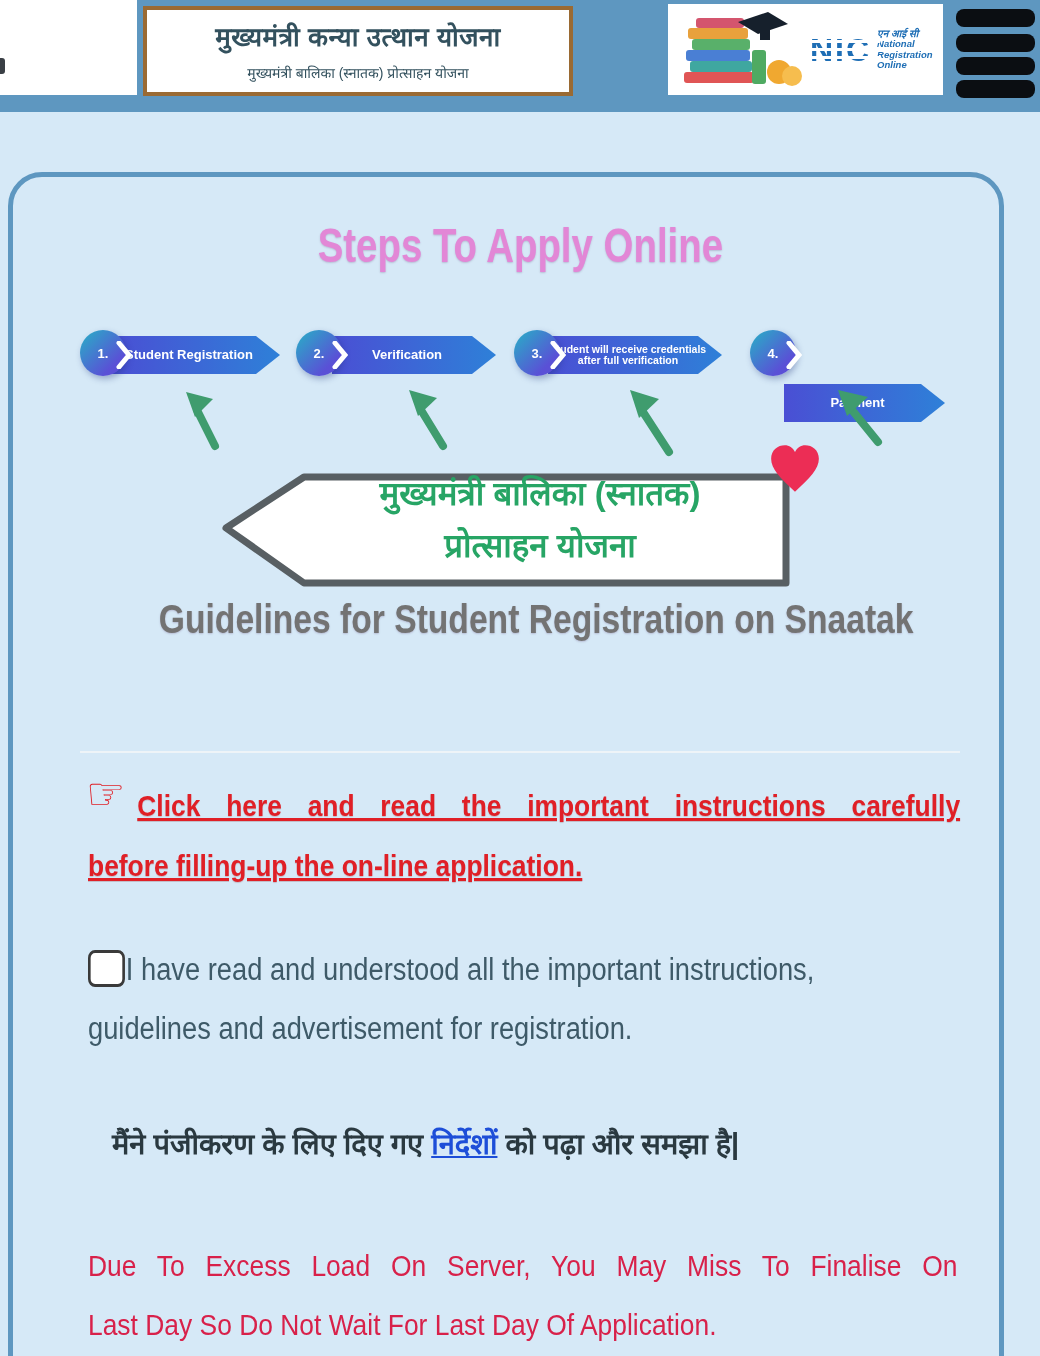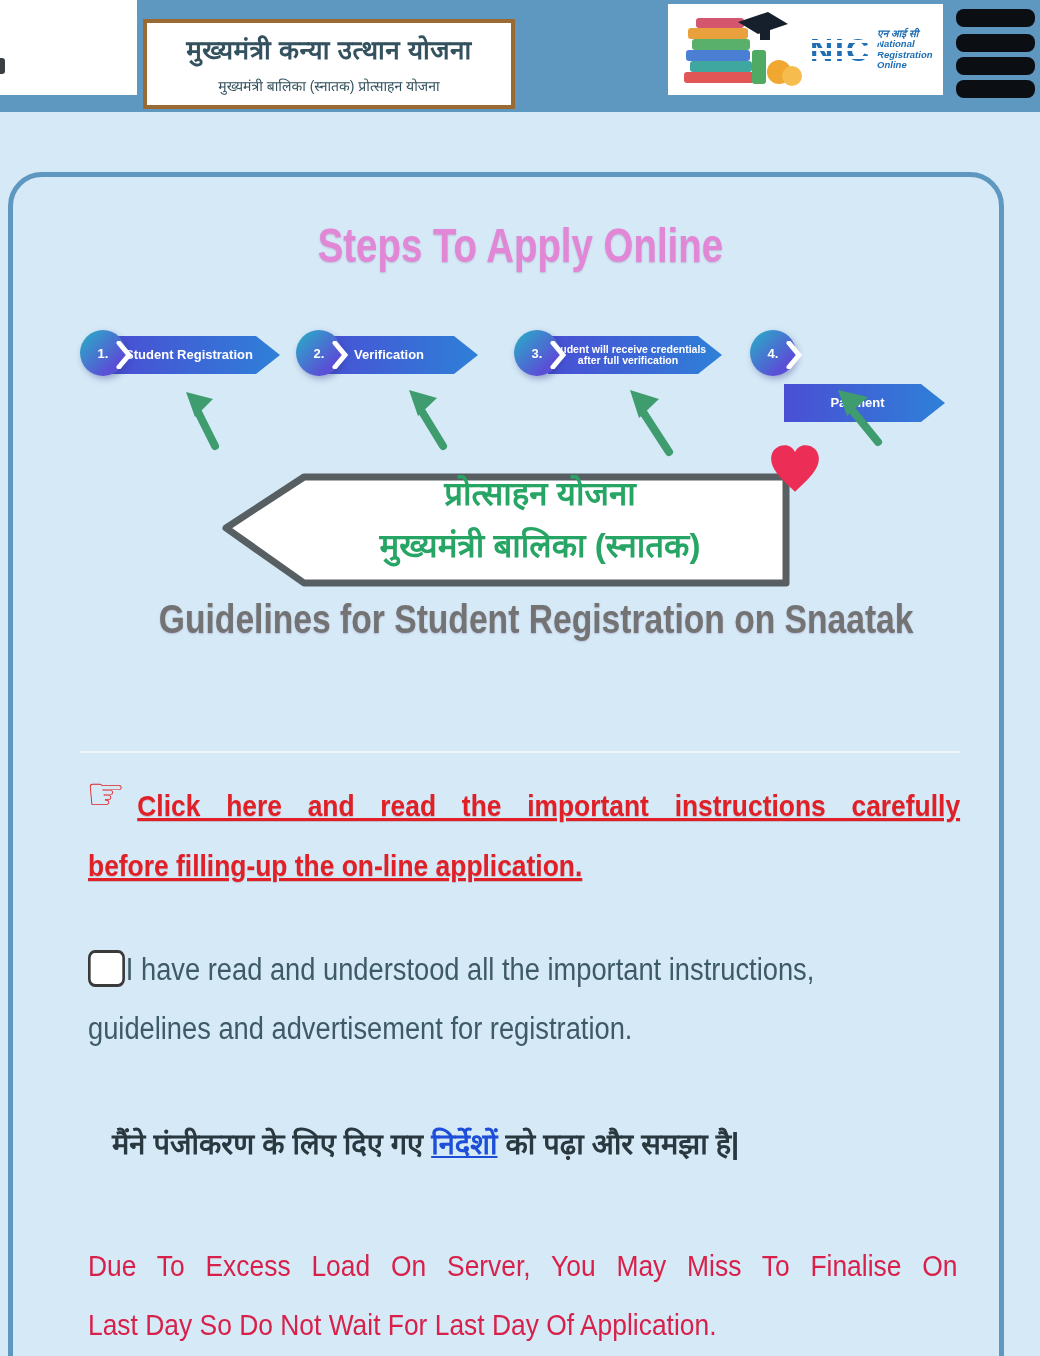--- a/index.html
+++ b/index.html
@@ -8,21 +8,21 @@
     background:#d6e9f7;
     font-family:"Liberation Sans","DejaVu Sans",sans-serif;
   }
   .abs{position:absolute;}
 
   
   .header-band{left:0;top:0;width:1040px;height:112px;background:#5e97c0;}
   .left-notch{left:0;top:0;width:137px;height:95px;background:#ffffff;}
   .edge-artifact{left:0;top:58px;width:5px;height:16px;background:#3a3f45;border-radius:0 3px 3px 0;}
   .title-box{
-    left:143px;top:19px;width:372px;height:90px;background:#ffffff;
+    left:143px;top:6px;width:430px;height:90px;background:#ffffff;
     border:4px solid #9a6a33;box-sizing:border-box;
     display:flex;flex-direction:column;align-items:center;justify-content:center;
     color:#33515e;text-align:center;
   }
   .title-main{font-size:26px;font-weight:700;letter-spacing:.5px;line-height:32px;}
   .title-sub{font-size:14px;font-weight:500;margin-top:10px;}
   .logo-box{
     left:668px;top:4px;width:275px;height:91px;background:#ffffff;
     display:flex;align-items:center;
   }
@@ -195,21 +195,21 @@
 <div class="abs step-banner" style="left:112px;width:168px;">
   <span class="banner-label">Student Registration</span>
 </div>
 
 <div class="abs step-circle" style="left:296px;">
   <span>2.</span>
 </div>
 <svg class="abs chevron-gap" style="left:332px;" width="16" height="28" viewBox="0 0 16 28">
     <path d="M3 2 L13 14 L3 26" stroke="#ffffff" stroke-width="5" fill="none" stroke-linecap="round"></path>
   </svg>
-<div class="abs step-banner" style="left:314px;width:164px;justify-content:center;">
+<div class="abs step-banner" style="left:332px;width:164px;justify-content:center;">
   <span class="banner-label">Verification</span>
 </div>
 
 <div class="abs step-circle" style="left:514px;">
   <span>3.</span>
 </div>
 <svg class="abs chevron-gap" style="left:550px;" width="16" height="28" viewBox="0 0 16 28">
     <path d="M3 2 L13 14 L3 26" stroke="#ffffff" stroke-width="5" fill="none" stroke-linecap="round"></path>
   </svg>
 <div class="abs step-banner" style="left:548px;width:174px;">
@@ -240,22 +240,22 @@
   </svg>
 <svg class="abs up-arrow" style="left:832px;top:388px;" width="56" height="60" viewBox="0 0 56 60">
     <path d="M46 54 L20 22" stroke="#3f9c6e" stroke-width="8" stroke-linecap="round"></path>
     <polygon points="6,2 36,9 15,28" fill="#3f9c6e"></polygon>
   </svg>
 
 <svg class="abs bubble-svg" width="588" height="146" viewBox="0 0 588 146">
   <polygon points="10,73 88,22 570,22 570,128 88,128" fill="#ffffff" stroke="#585f63" stroke-width="7" stroke-linejoin="round"></polygon>
 </svg>
 <div class="abs bubble-text">
+  <div>मुख्यमंत्री बालिका (स्नातक)</div>
   <div>प्रोत्साहन योजना</div>
-  <div>मुख्यमंत्री बालिका (स्नातक)</div>
 </div>
 <svg class="abs heart" width="54" height="50" viewBox="0 0 46 44">
   <path d="M23 42 C10 30 2 22 2 13 C2 5 8 1 14 1 C18 1 21 3 23 7 C25 3 28 1 32 1 C38 1 44 5 44 13 C44 22 36 30 23 42 Z" fill="#ec2d55"></path>
 </svg>
 
 <div class="abs guidelines-heading">
   <div><span class="squeeze">Guidelines for Student Registration on Snaatak</span></div>
 </div>
 
 <div class="abs divider"></div>

